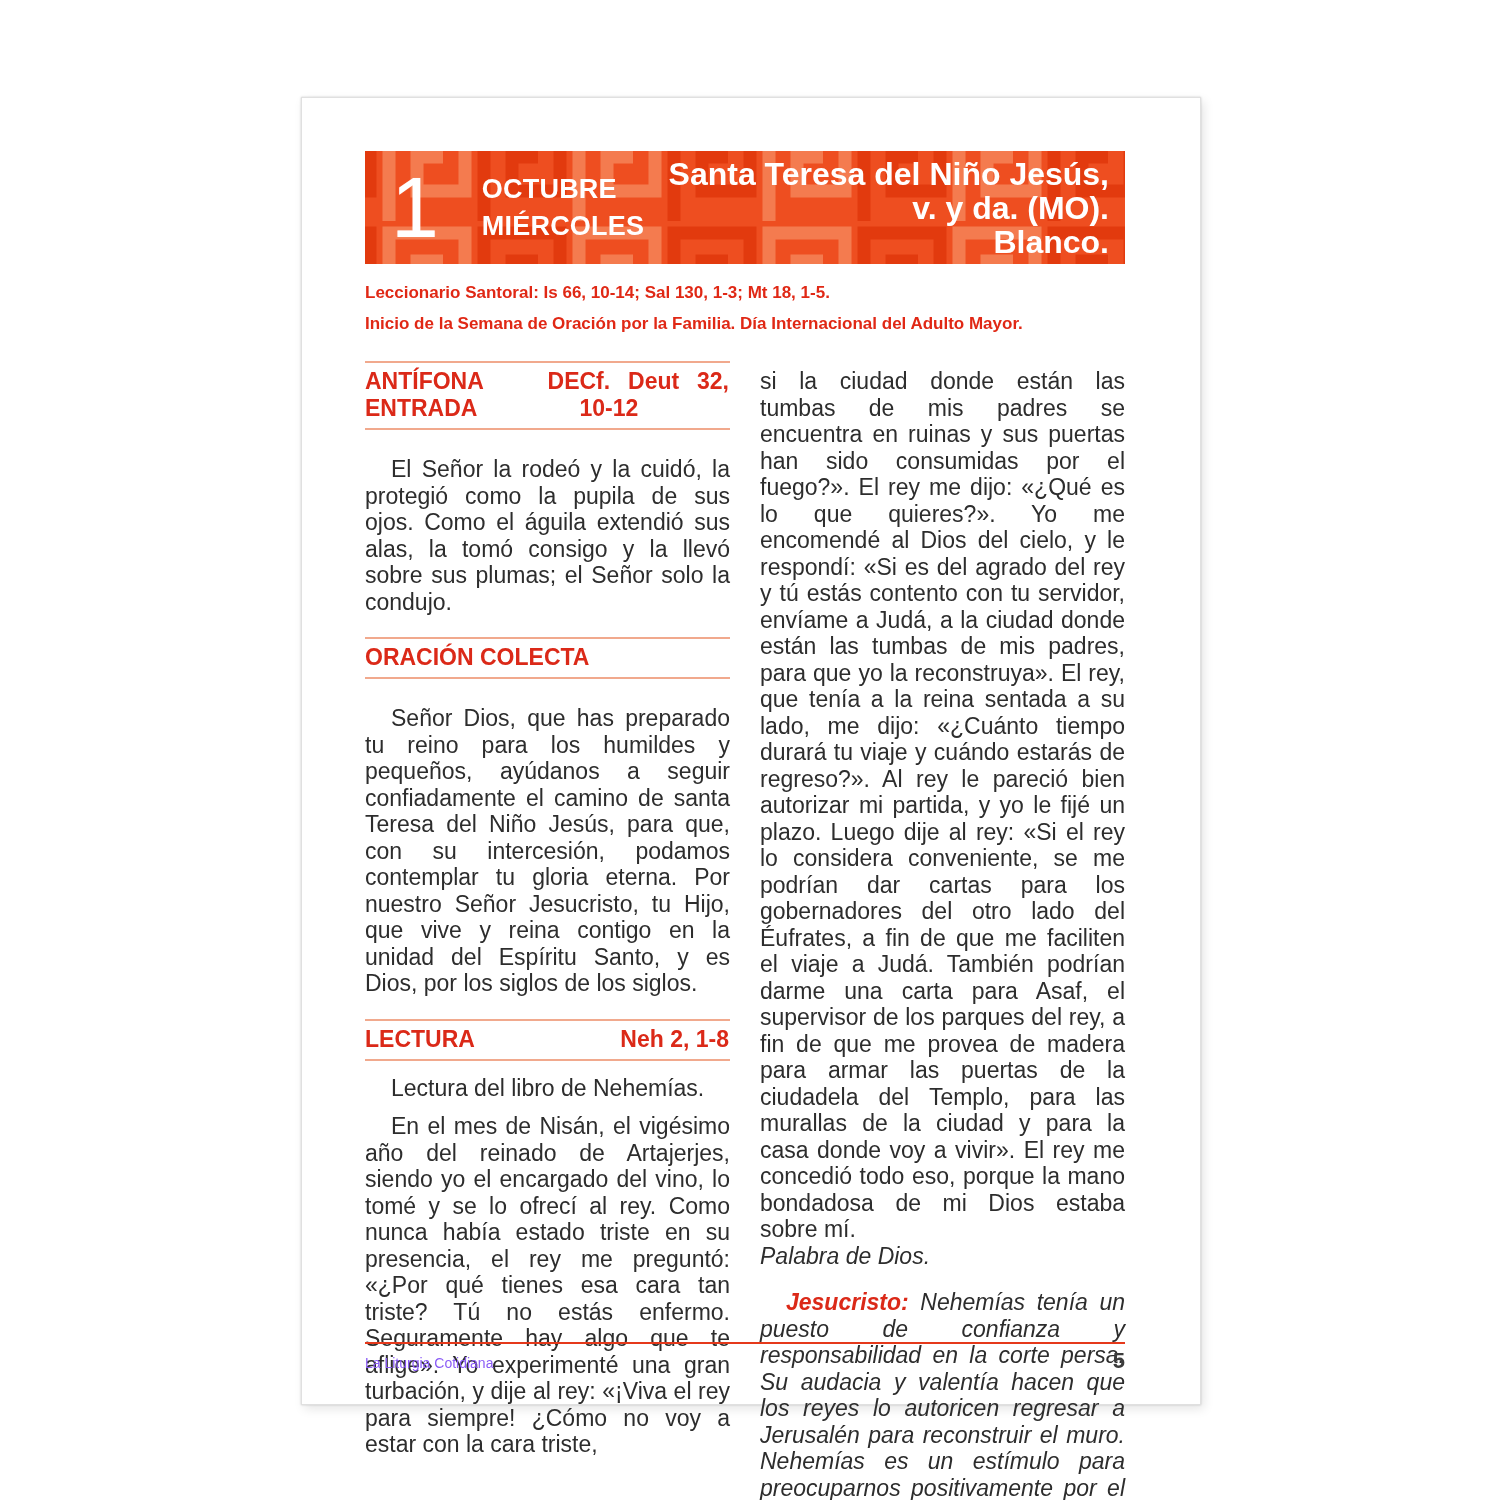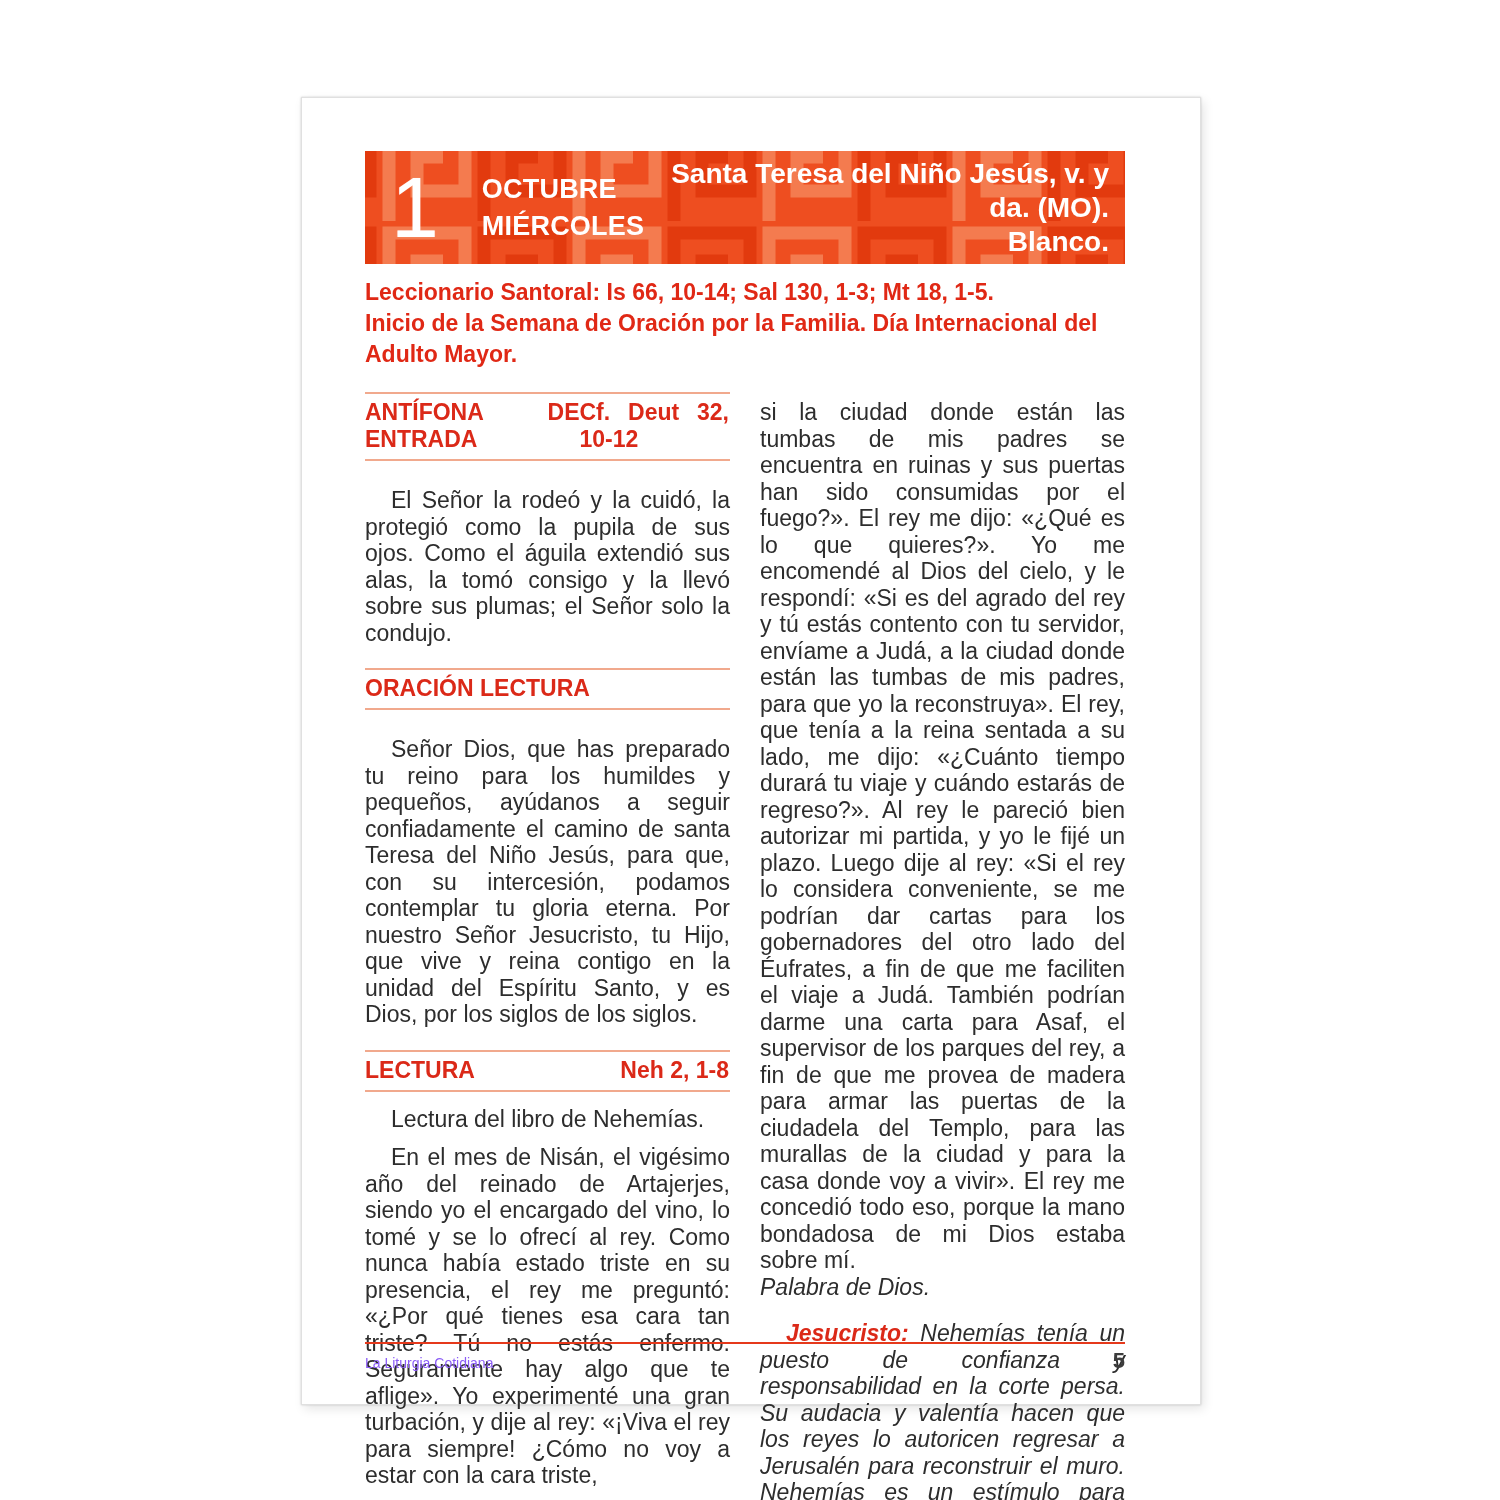--- a/index.html
+++ b/index.html
@@ -16,23 +16,23 @@
   }
   
   .banner { position:relative; height:113px; background:#EE4E20; overflow:hidden; }
   .banner svg.pattern { position:absolute; left:0; top:0; width:100%; height:100%; display:block; }
   .banner-content {
     position:relative; display:flex; align-items:center; height:100%;
     padding:0 16px 0 26px; color:#ffffff; box-sizing:border-box;
   }
   .day-number { font-size:86px; font-weight:400; line-height:0.9; letter-spacing:-3px; text-shadow:0 0 1px rgba(255,255,255,0.4); }
   .day-date { margin-left:46px; font-weight:bold; font-size:27px; line-height:37px; letter-spacing:0.2px; }
-  .celebration { margin-left:auto; text-align:right; font-weight:bold; font-size:28px; line-height:34px; }
+  .celebration { margin-left:auto; text-align:right; font-weight:bold; font-size:32px; line-height:34px; }
   
-  .notices { margin-top:13px; color:#E02815; font-weight:bold; font-size:23px; line-height:31px; }
+  .notices { margin-top:13px; color:#E02815; font-weight:bold; font-size:17px; line-height:31px; }
   
   .columns { display:flex; gap:30px; margin-top:22px; }
   .col { flex:1; min-width:0; font-size:23px; line-height:26.5px; color:#2d2d2d; text-align:justify; }
   .col-right { padding-top:7px; }
   .section { margin-top:22px; }
   .section.first { margin-top:0; }
   .section-heading {
     display:flex; justify-content:space-between; align-items:baseline;
     border-top:2px solid #F1A98D; border-bottom:2px solid #F1A98D;
     padding:5px 1px 6px 0; color:#DB2918; font-weight:bold; font-size:23px; line-height:27px;
@@ -96,21 +96,21 @@
         <div class="section first">
           <div class="section-heading">
             <span>ANTÍFONA DE ENTRADA</span>
             <span>Cf. Deut  32, 10-12</span>
           </div>
           <div class="sec-body indent">El Señor la rodeó y la cuidó, la protegió como la pupila de sus ojos. Como el águila extendió sus alas, la tomó consigo y la llevó sobre sus plumas; el Señor solo la condujo.</div>
         </div>
 
         <div class="section">
           <div class="section-heading">
-            <span>ORACIÓN LECTURA</span>
+            <span>ORACIÓN COLECTA</span>
           </div>
           <div class="sec-body indent bold-body">Señor Dios, que has preparado tu reino para los humildes y pequeños, ayúdanos a seguir confiadamente el camino de santa Teresa del Niño Jesús, para que, con su intercesión, podamos contemplar tu gloria eterna. Por nuestro Señor Jesucristo, tu Hijo, que vive y reina contigo en la unidad del Espíritu Santo, y es Dios, por los siglos de los siglos.</div>
         </div>
 
         <div class="section">
           <div class="section-heading">
             <span>LECTURA</span>
             <span>Neh 2, 1-8</span>
           </div>
           <div class="intro-line">Lectura del libro de Nehemías.</div>

